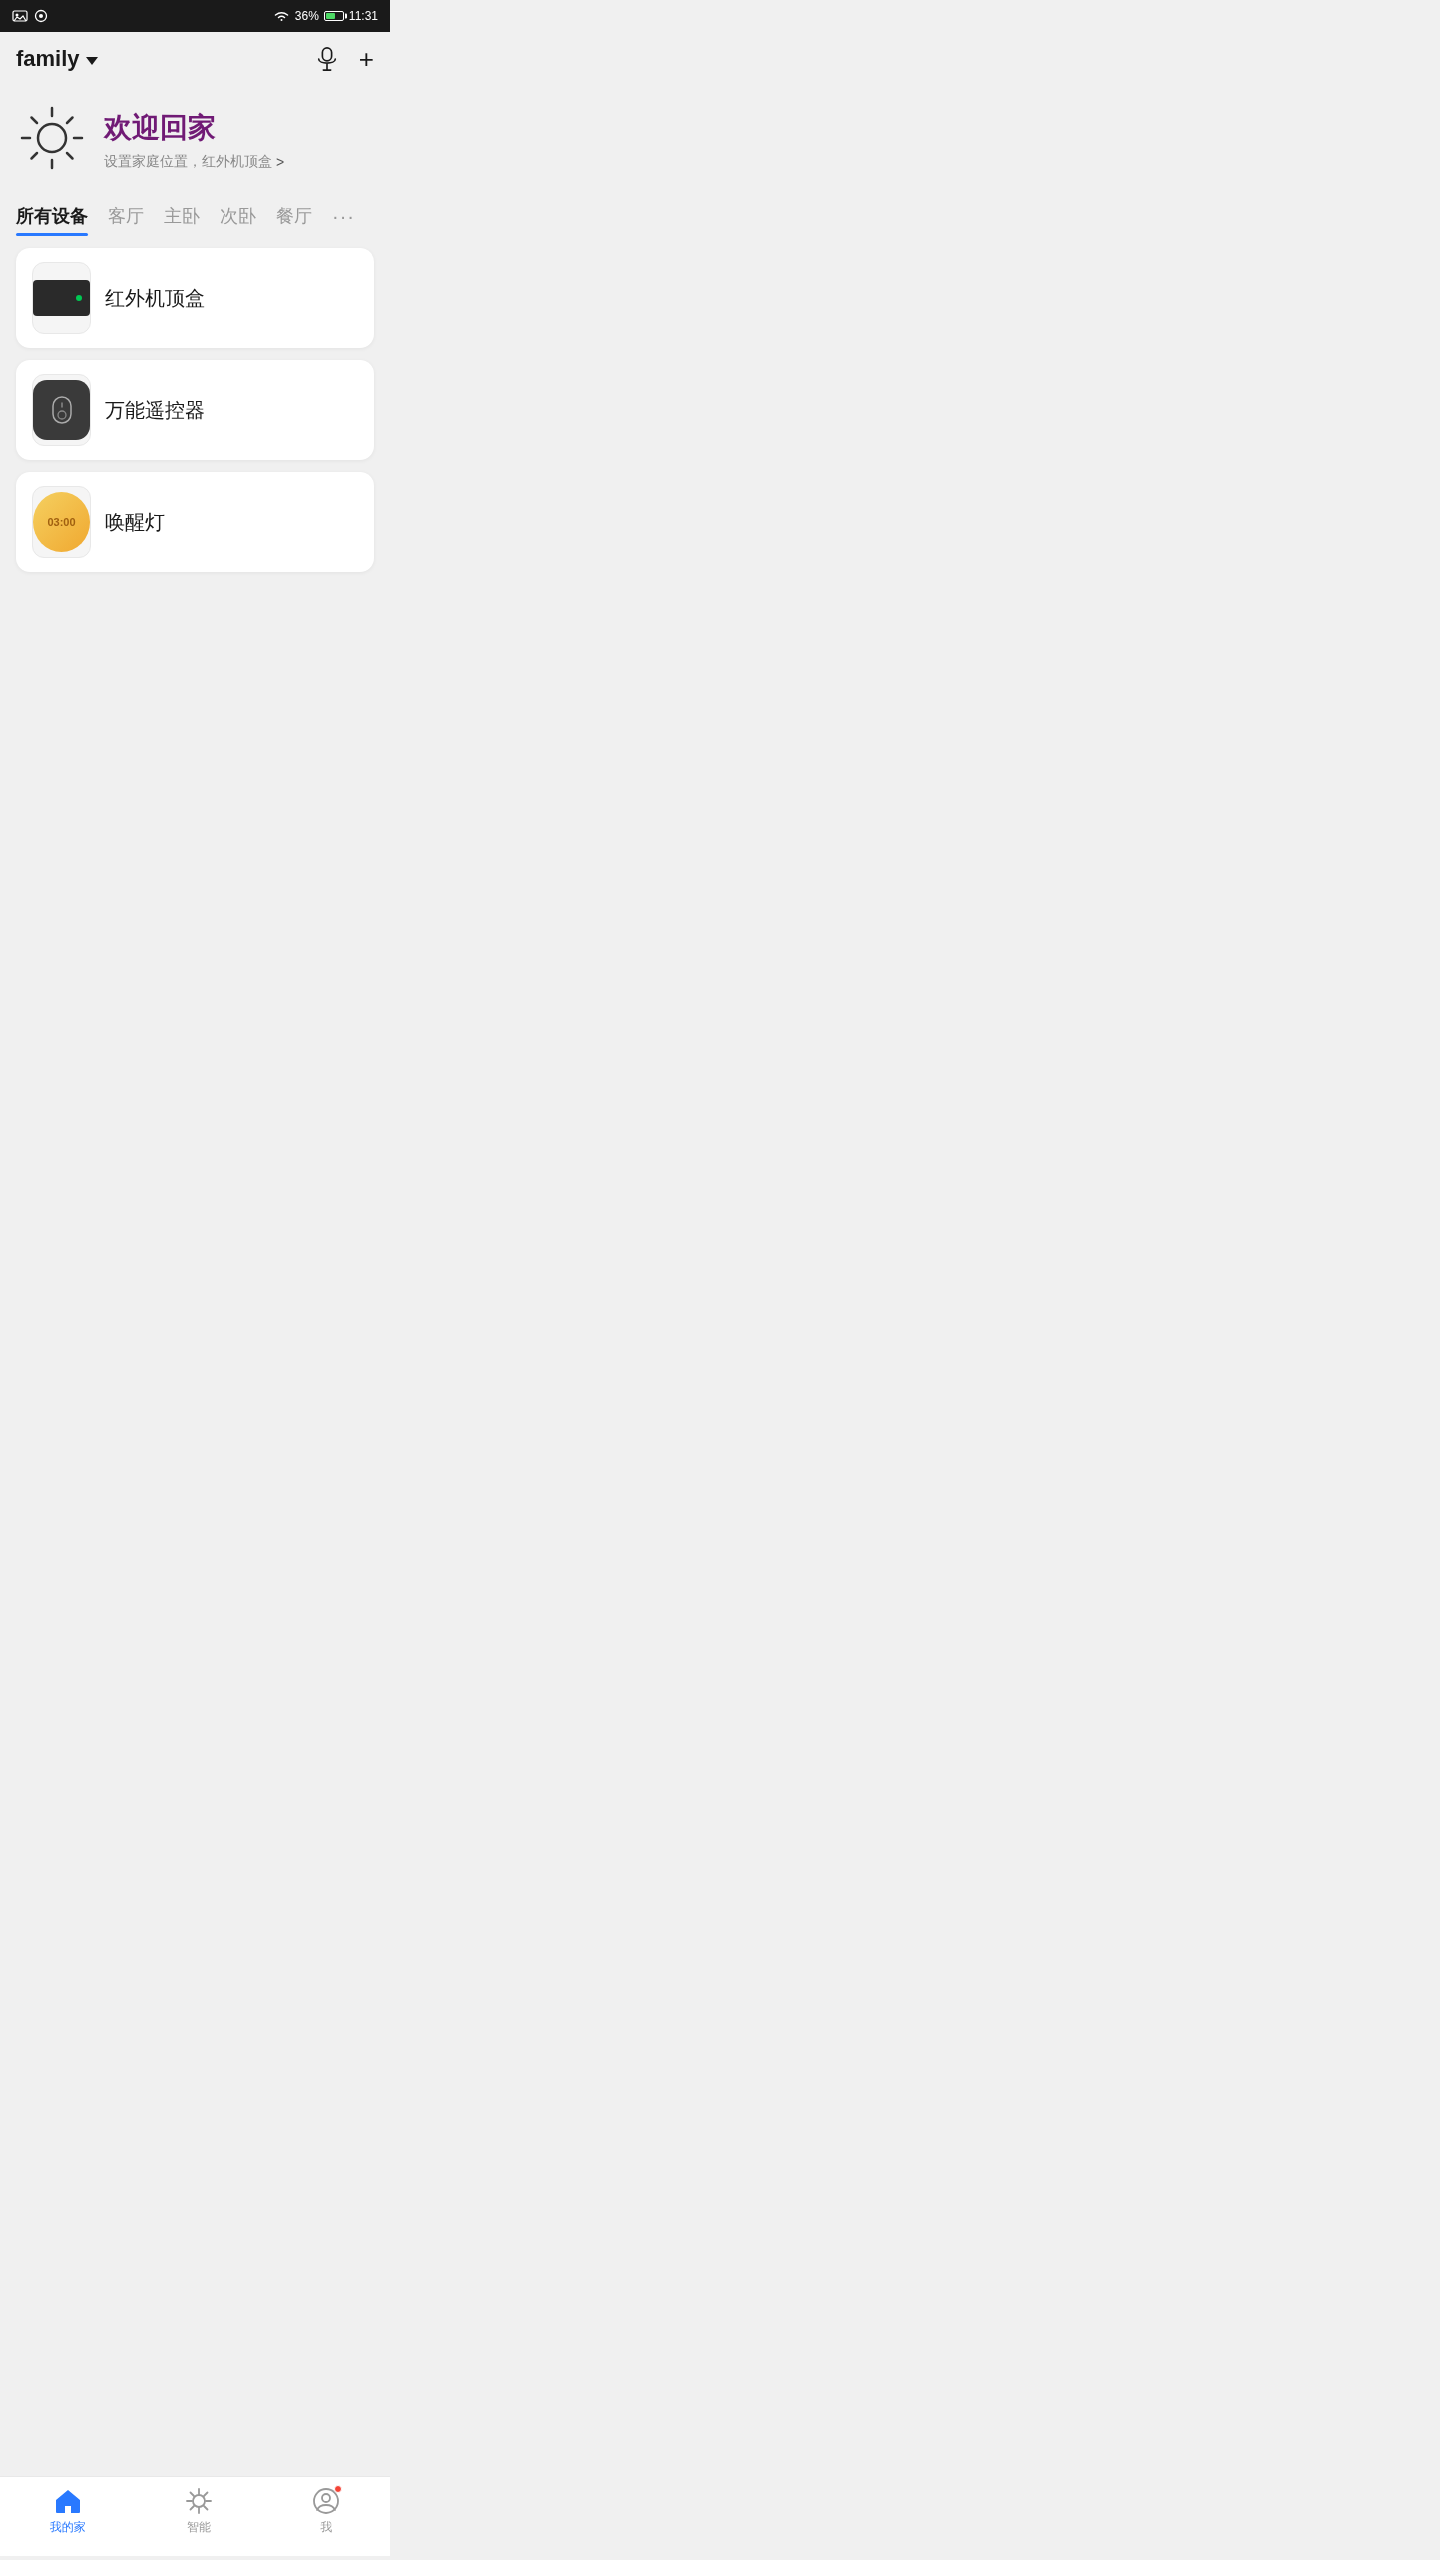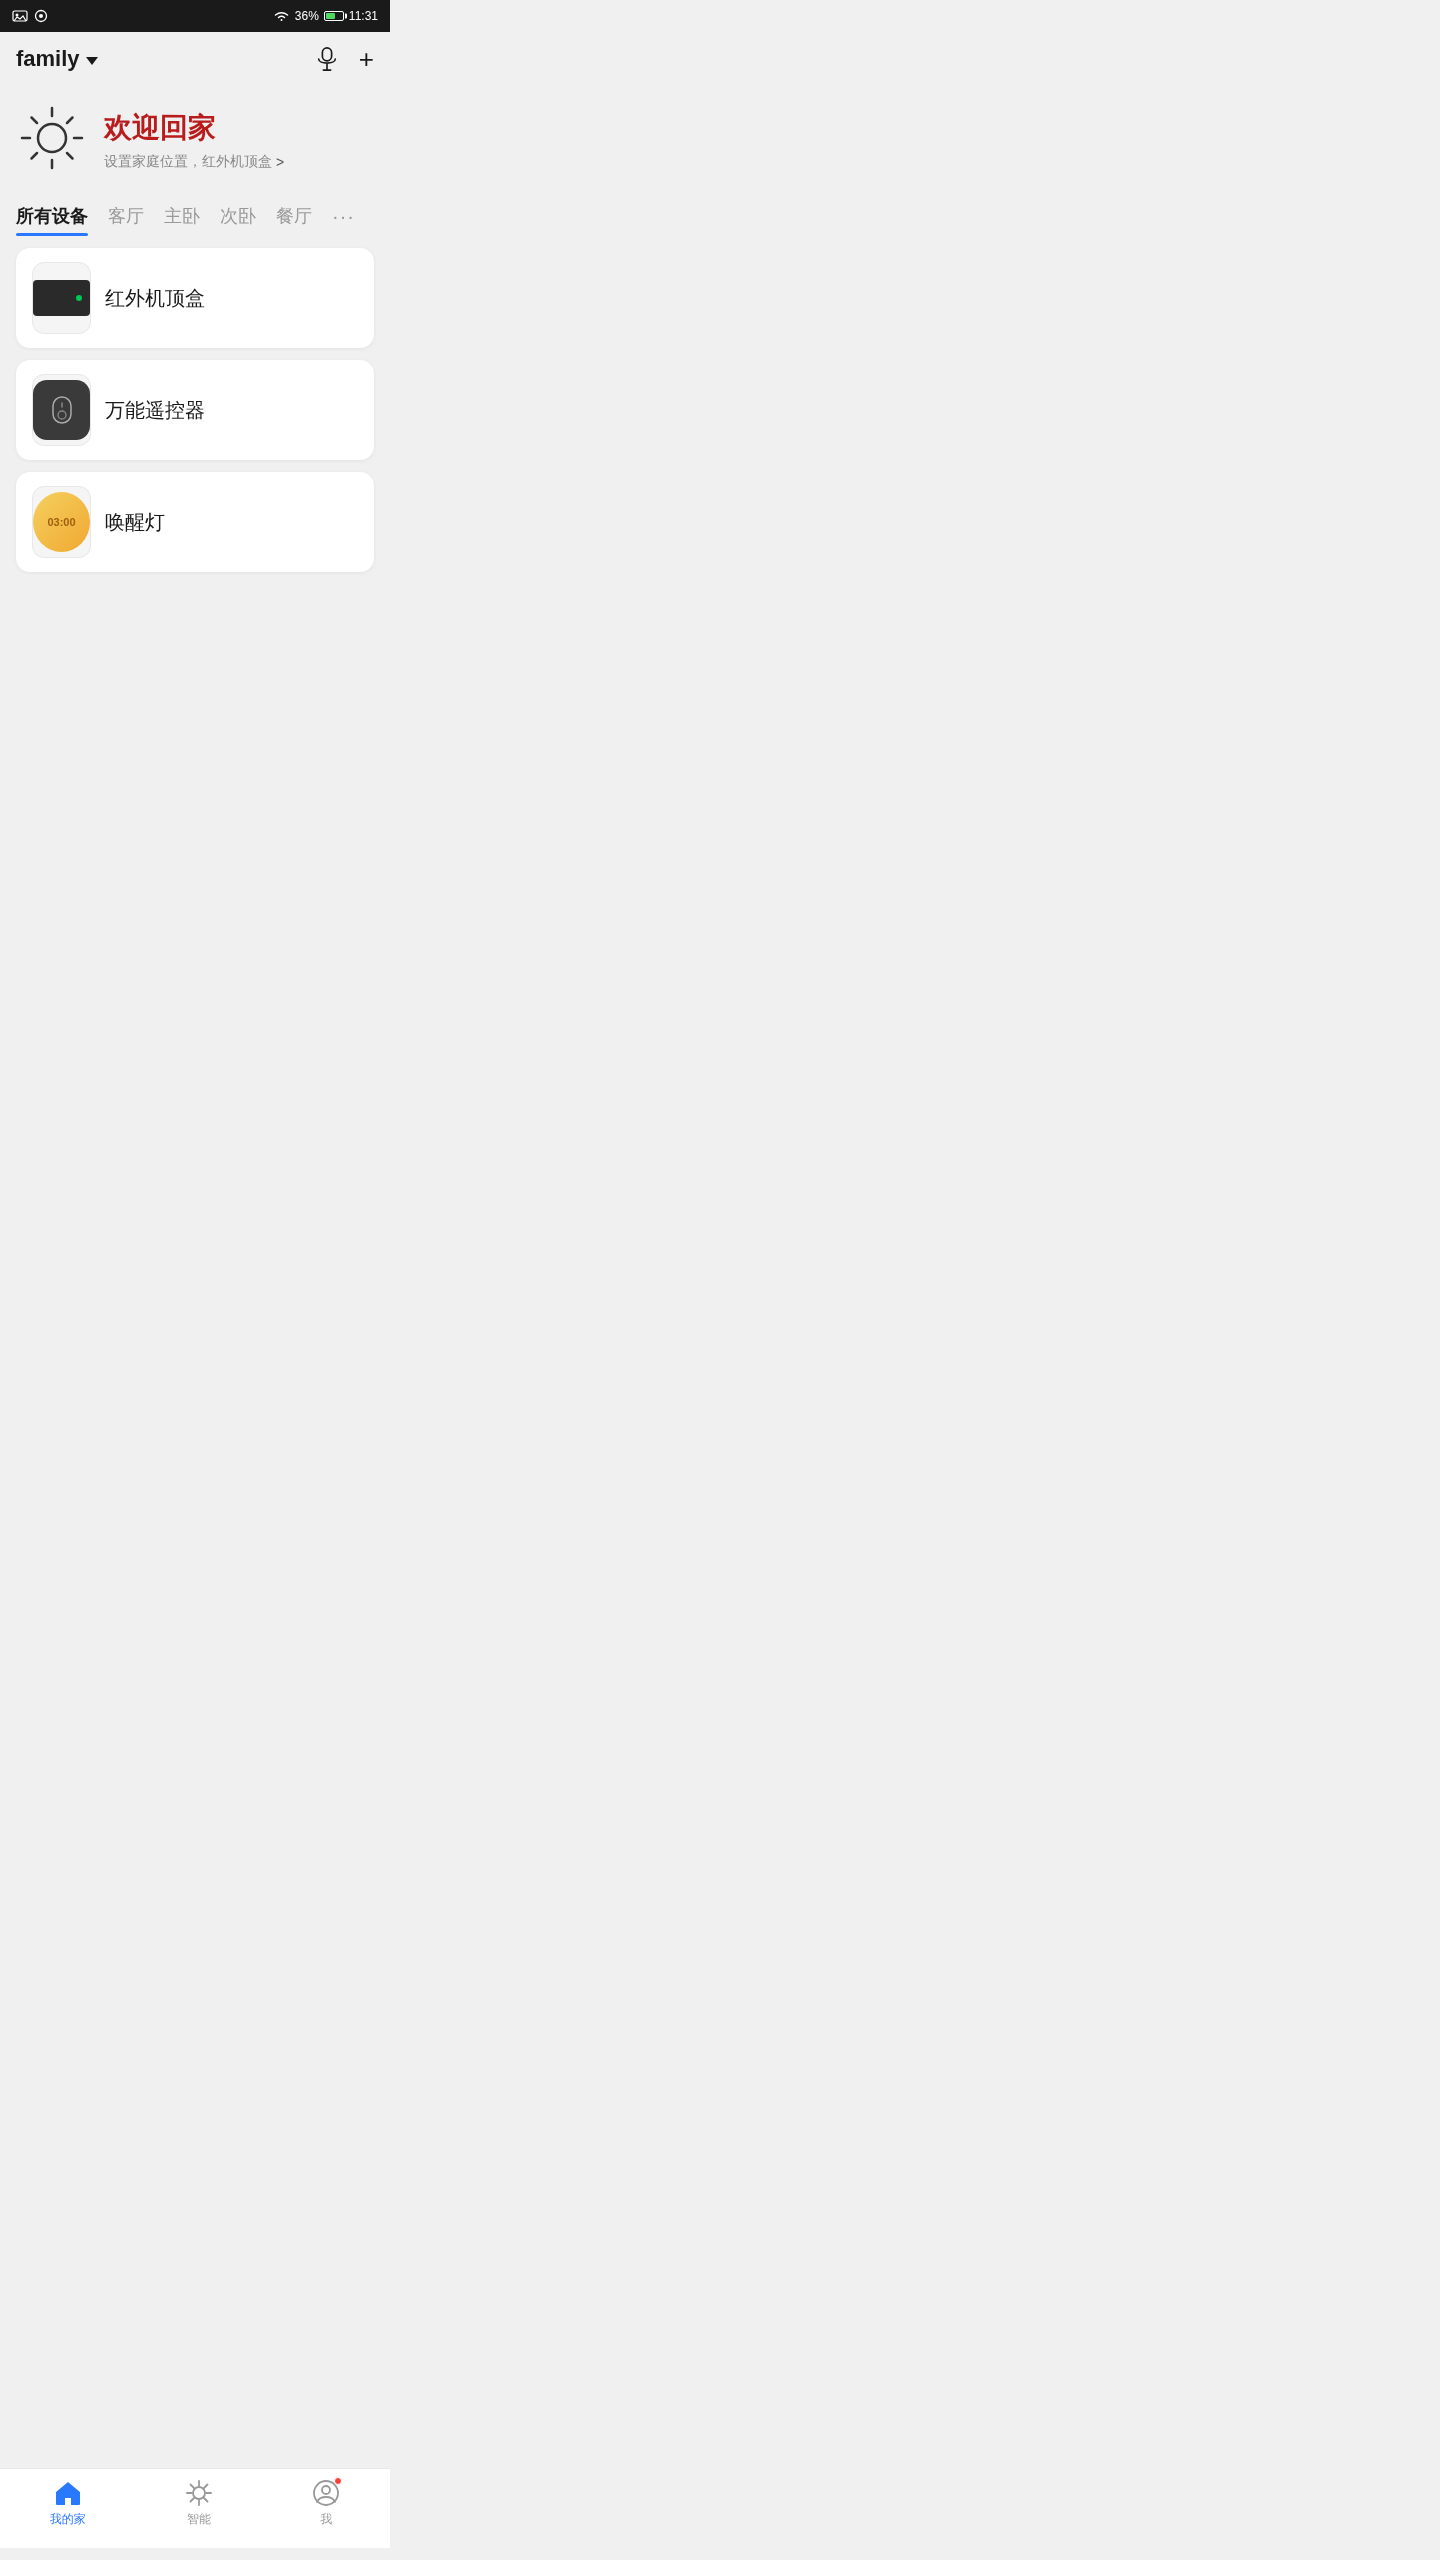--- a/index.html
+++ b/index.html
@@ -127,21 +127,21 @@
       gap: 16px;
     }
     .sun-icon {
       width: 72px;
       height: 72px;
       flex-shrink: 0;
     }
     .welcome-text h2 {
       font-size: 28px;
       font-weight: 700;
-      color: #b91c1c;
+      color: #701a75;
       margin-bottom: 6px;
     }
     .welcome-text p {
       font-size: 14px;
       color: #888;
       display: flex;
       align-items: center;
       gap: 4px;
     }
     .welcome-text p .arrow {
@@ -264,21 +264,21 @@
       align-items: center;
       justify-content: center;
       font-size: 11px;
       color: #a06010;
       font-weight: 600;
     }
 
     
     .bottom-nav {
       position: fixed;
-      bottom: 12px;
+      bottom: 4px;
       left: 0;
       width: 390px;
       background: white;
       border-top: 1px solid #e8e8e8;
       display: flex;
       align-items: center;
       justify-content: space-around;
       padding: 10px 0 20px;
     }
     .nav-item {

